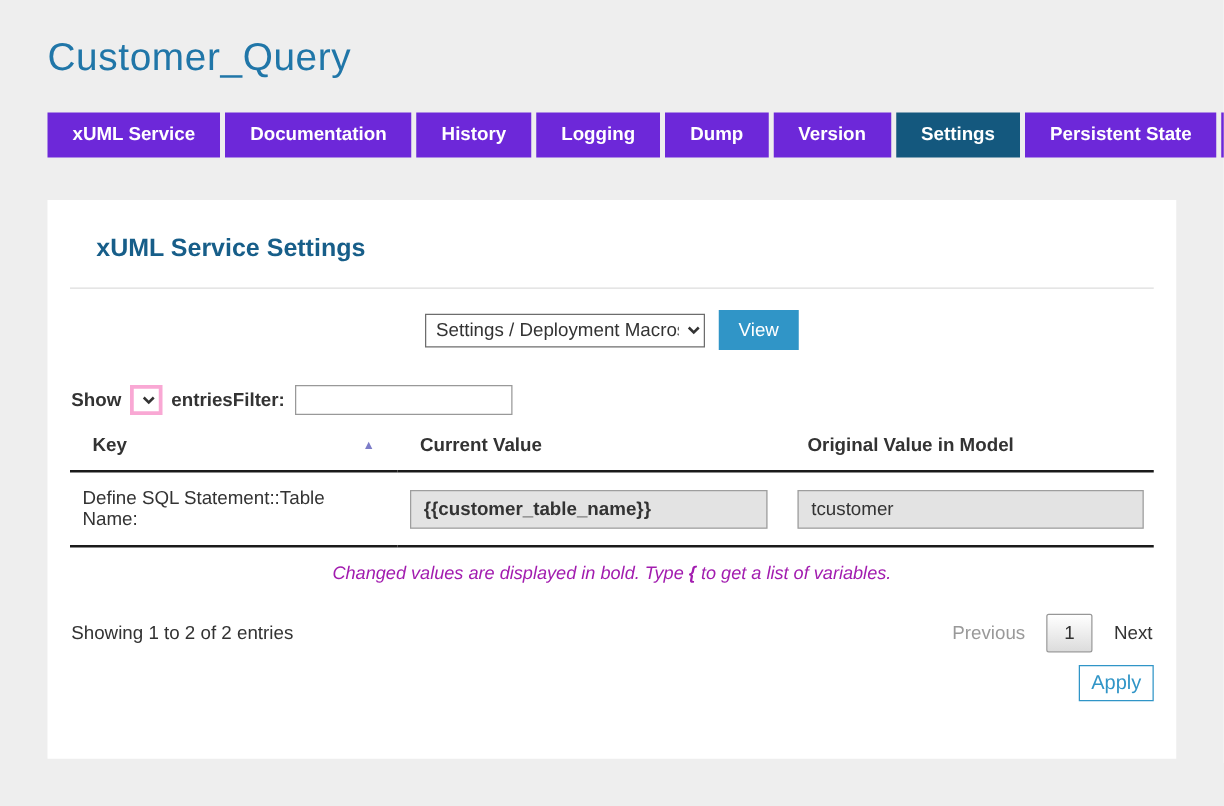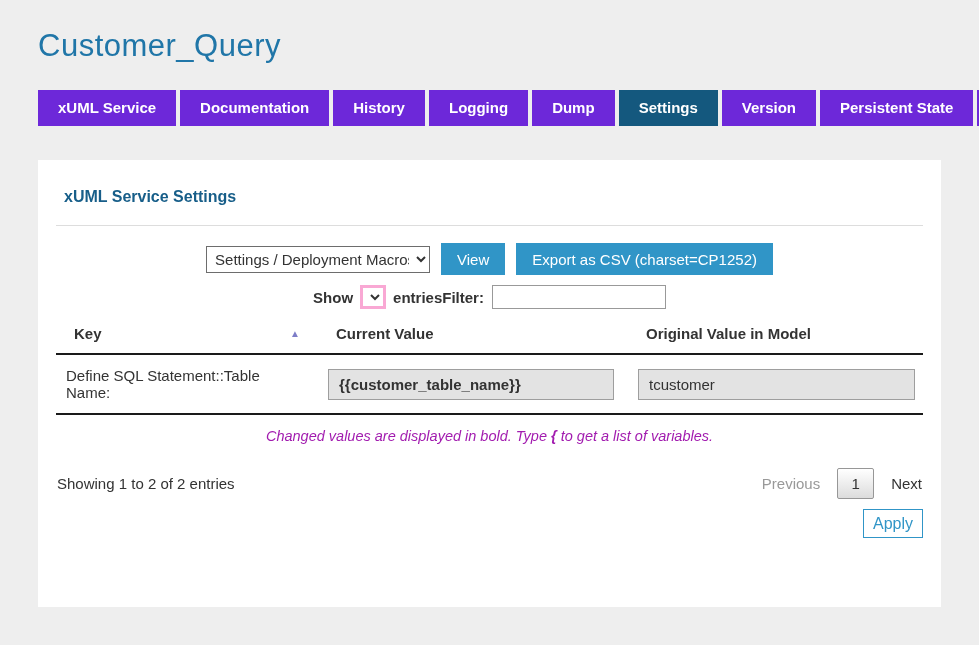--- a/index.html
+++ b/index.html
@@ -43,24 +43,24 @@
 
   
   .panel {
     background: #ffffff;
     margin-top: 34px;
     width: 903px;
     min-height: 447px;
     padding: 28px 18px 16px 18px;
   }
   .panel-heading {
-    font-size: 16px;
+    font-size: 20px;
     font-weight: bold;
     color: #175e89;
-    margin-left: 8px;
+    margin-left: 21px;
   }
   .divider {
     border-bottom: 1px solid #dddddd;
     margin-top: 19px;
   }
 
   
   .controls-row {
     display: flex;
     justify-content: center;
@@ -86,23 +86,23 @@
     color: #ffffff;
     font-family: "Liberation Sans", sans-serif;
     font-size: 15px;
     padding: 0 16px;
     cursor: pointer;
   }
 
   
   .length-filter-row {
     display: flex;
-    justify-content: center;
+    justify-content: flex-start;
     align-items: center;
-    margin-top: 10px;
+    margin-top: 28px;
     padding: 0 1px;
   }
   .length-control { display: flex; align-items: center; gap: 7px; font-size: 15px; font-weight: bold; }
   .length-select {
     width: 26px;
     height: 24px;
     font-family: "Liberation Sans", sans-serif;
     font-size: 14px;
     font-weight: bold;
     color: #333;
@@ -221,37 +221,36 @@
 <div class="page">
 
   <h1 class="page-title">Customer_Query</h1>
 
   <nav class="tabbar">
     <a class="tab">xUML Service</a>
     <a class="tab">Documentation</a>
     <a class="tab">History</a>
     <a class="tab">Logging</a>
     <a class="tab">Dump</a>
+    <a class="tab">Version</a>
     <a class="tab active">Settings</a>
-    <a class="tab">Version</a>
     <a class="tab">Persistent State</a>
     <a class="tab">Status</a>
   </nav>
 
   <section class="panel">
 
     <h2 class="panel-heading">xUML Service Settings</h2>
     <div class="divider"></div>
 
     <div class="controls-row">
       <select class="category-select">
         <option>Settings / Deployment Macros</option>
       </select>
       <button class="btn-blue">View</button>
-      <button class="btn-blue">Export as CSV (charset=CP1252)</button>
     </div>
 
     <div class="length-filter-row">
       <div class="length-control">
         <span>Show</span>
         <select class="length-select">
           <option>10</option>
         </select>
         <span>entries</span>
       </div>

